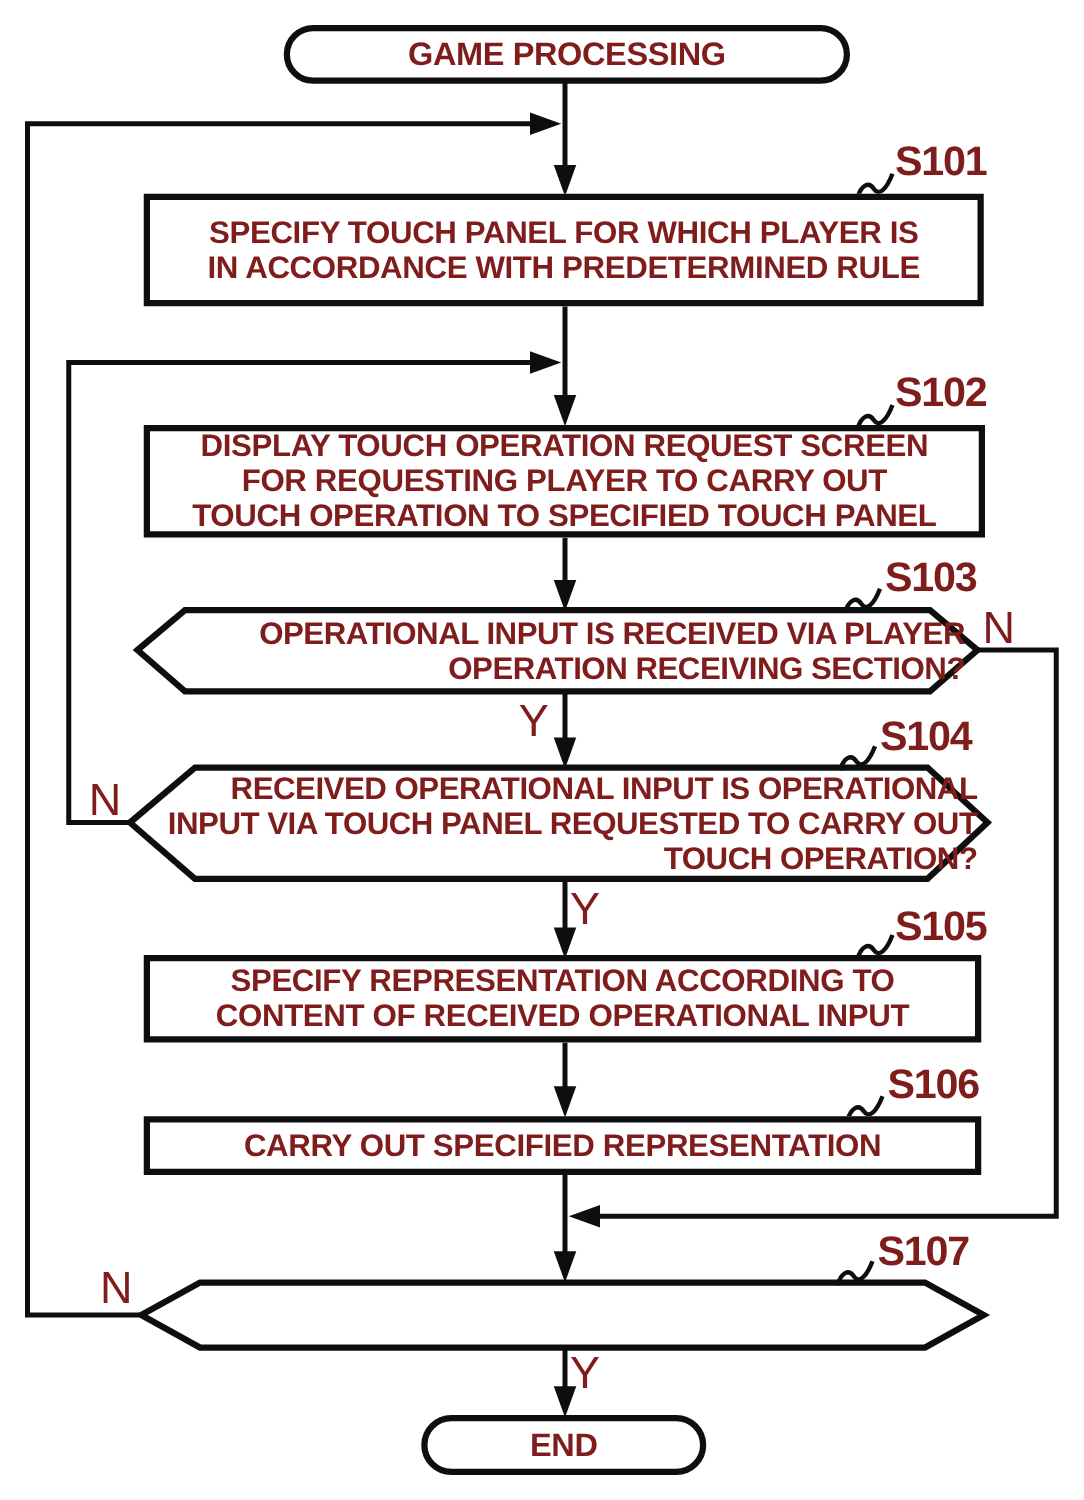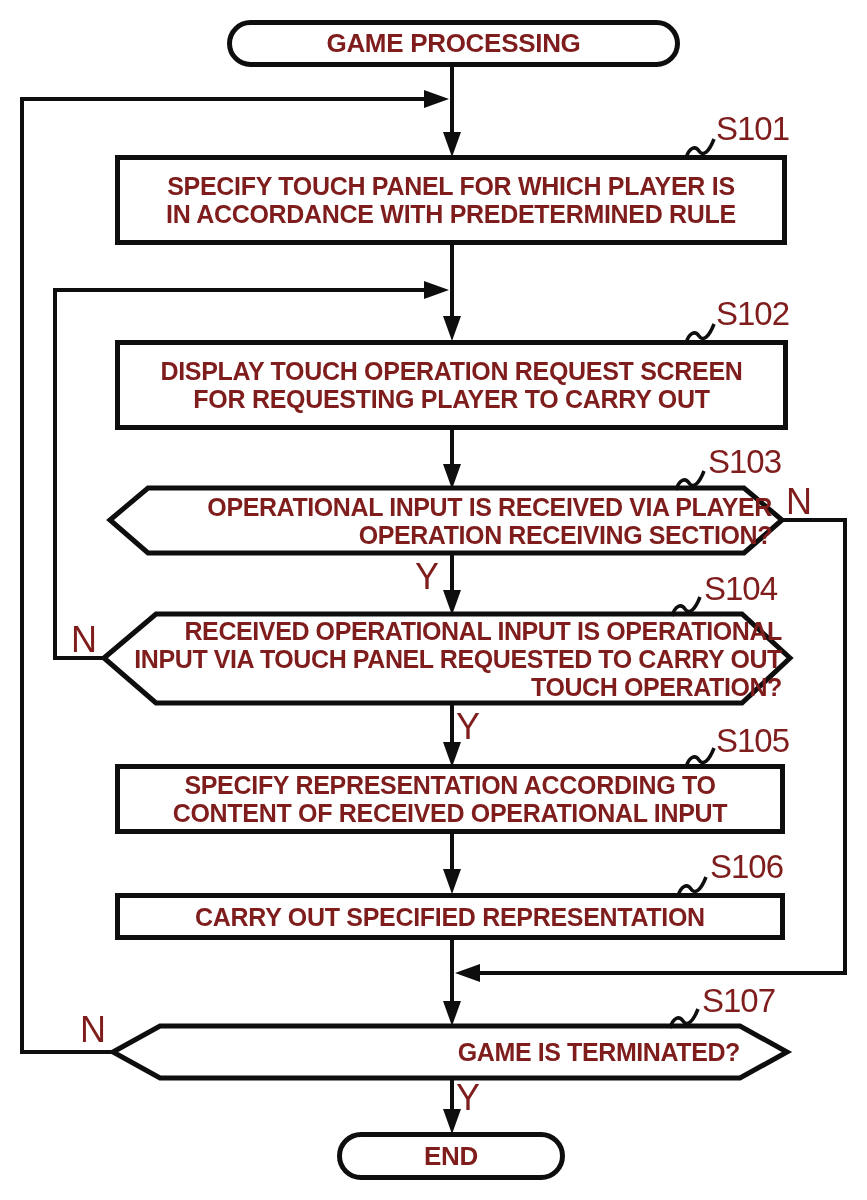--- a/index.html
+++ b/index.html
@@ -16,21 +16,21 @@
   .terminal{
     position:absolute;border:5px solid #0e0e0e;background:#ffffff;box-sizing:border-box;
     border-radius:28px;display:flex;align-items:center;justify-content:center;
     font-weight:bold;font-size:26px;letter-spacing:-0.3px;
   }
   .hex-text{
     position:absolute;display:flex;flex-direction:column;justify-content:center;text-align:center;
     font-weight:bold;font-size:25px;line-height:28px;letter-spacing:-0.4px;align-items:flex-end;
   }
   .step-id{
-    position:absolute;font-weight:normal;font-size:33px;letter-spacing:-1px;white-space:nowrap;
+    position:absolute;font-weight:bold;font-size:33px;letter-spacing:-1px;white-space:nowrap;
   }
   .branch{
     position:absolute;width:40px;text-align:center;font-size:36px;font-weight:400;line-height:40px;
   }
 </style>
 </head>
 <body>
 
 <div class="canvas">
 
@@ -86,20 +86,21 @@
   </div>
 
   <div class="rect" style="left:115px;top:155px;width:672px;height:90px">
     <div>SPECIFY TOUCH PANEL FOR WHICH PLAYER IS</div>
     <div>IN ACCORDANCE WITH PREDETERMINED RULE</div>
   </div>
 
   <div class="rect" style="left:115px;top:340px;width:673px;height:90px">
     <div>DISPLAY TOUCH OPERATION REQUEST SCREEN</div>
     <div>FOR REQUESTING PLAYER TO CARRY OUT</div>
+    <div>TOUCH OPERATION TO SPECIFIED TOUCH PANEL</div>
   </div>
 
   <div class="hex-text" style="left:120px;top:488px;width:652px;height:65px">
     <div>OPERATIONAL INPUT IS RECEIVED VIA PLAYER</div>
     <div>OPERATION RECEIVING SECTION?</div>
   </div>
 
   <div class="hex-text" style="left:110px;top:614px;width:672px;height:89px">
     <div>RECEIVED OPERATIONAL INPUT IS OPERATIONAL</div>
     <div>INPUT VIA TOUCH PANEL REQUESTED TO CARRY OUT</div>
@@ -108,23 +109,20 @@
 
   <div class="rect" style="left:115px;top:764px;width:670px;height:70px">
     <div>SPECIFY REPRESENTATION ACCORDING TO</div>
     <div>CONTENT OF RECEIVED OPERATIONAL INPUT</div>
   </div>
 
   <div class="rect" style="left:115px;top:893px;width:670px;height:47px">
     <div>CARRY OUT SPECIFIED REPRESENTATION</div>
   </div>
 
-  <div class="hex-text" style="left:160px;top:1026px;width:580px;height:52px">
-    <div>GAME IS TERMINATED?</div>
-  </div>
 
   <div class="terminal" style="left:337px;top:1132px;width:228px;height:48px">
     <span>END</span>
   </div>
 
   <div class="step-id" style="left:716px;top:110px">S101</div>
   <div class="step-id" style="left:716px;top:295px">S102</div>
   <div class="step-id" style="left:708px;top:443px">S103</div>
   <div class="step-id" style="left:704px;top:570px">S104</div>
   <div class="step-id" style="left:716px;top:722px">S105</div>

